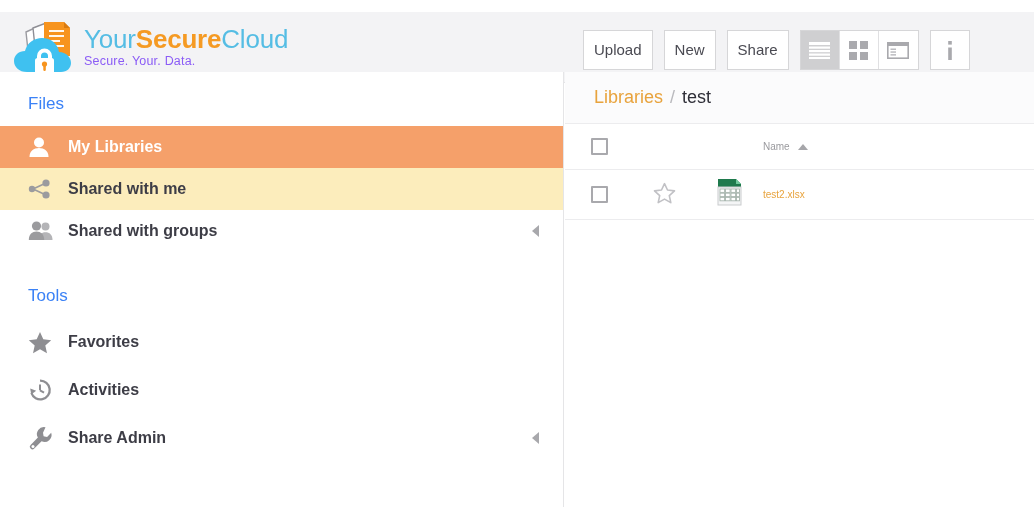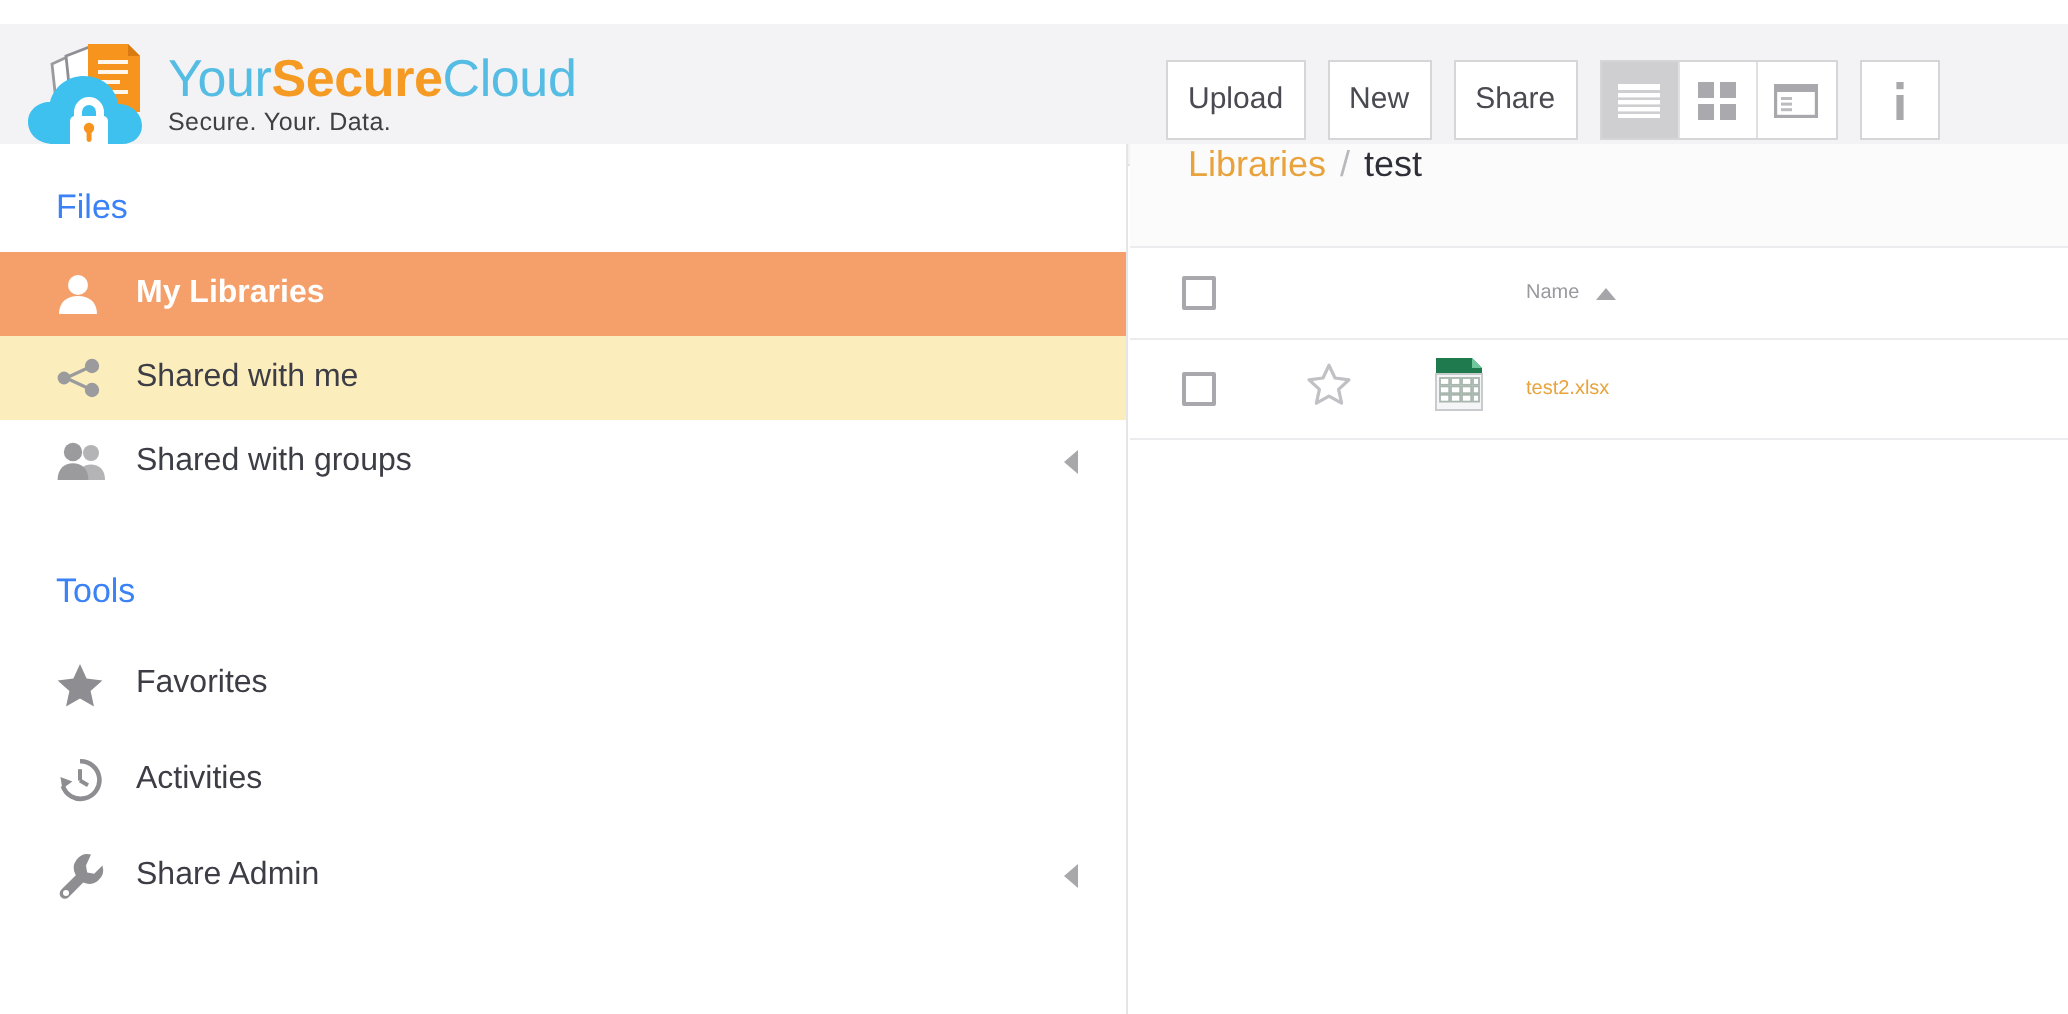--- a/index.html
+++ b/index.html
@@ -40,21 +40,21 @@
   .brand-line {
     font-size: 26px;
     letter-spacing: -0.2px;
     white-space: nowrap;
   }
   .brand-your  { color: #55bde4; font-weight: 400; }
   .brand-secure{ color: #f59a23; font-weight: 700; }
   .brand-cloud { color: #55bde4; font-weight: 400; }
   .brand-tag {
     font-size: 12.5px;
-    color: #404040;
+    color: #8b5cf6;
     letter-spacing: 0.2px;
     margin-top: 3px;
     white-space: nowrap;
   }
 
   
   #toolbar {
     position: absolute;
     left: 583px; top: 18px;
     display: flex;
@@ -129,20 +129,21 @@
     flex: 0 0 40px;
     display: flex;
     align-items: center;
     justify-content: flex-start;
     color: #9b9b9e;
   }
   .side-item .si-label {
     font-size: 16px;
     color: #3d3d46;
     white-space: nowrap;
+    font-weight: bold;
   }
   .side-item.selected {
     background: #f5a06a;
   }
   .side-item.selected .si-label {
     color: #ffffff;
     font-weight: 700;
   }
   .side-item.selected .si-icon { color: #ffffff; }
   .side-item.highlight { background: #fcedbc; }
@@ -164,20 +165,21 @@
   #main {
     position: absolute;
     left: 565px; top: 72px;
     width: 469px; height: 435px;
     background: #ffffff;
   }
   #breadcrumb-bar {
     height: 52px;
     background: #fbfbfc;
     display: flex;
+    align-items: center;
     padding-left: 29px;
     border-bottom: 1px solid #ececee;
   }
   .crumb-link {
     color: #e8a33d;
     font-size: 18px;
     cursor: pointer;
     white-space: nowrap;
   }
   .crumb-sep {

